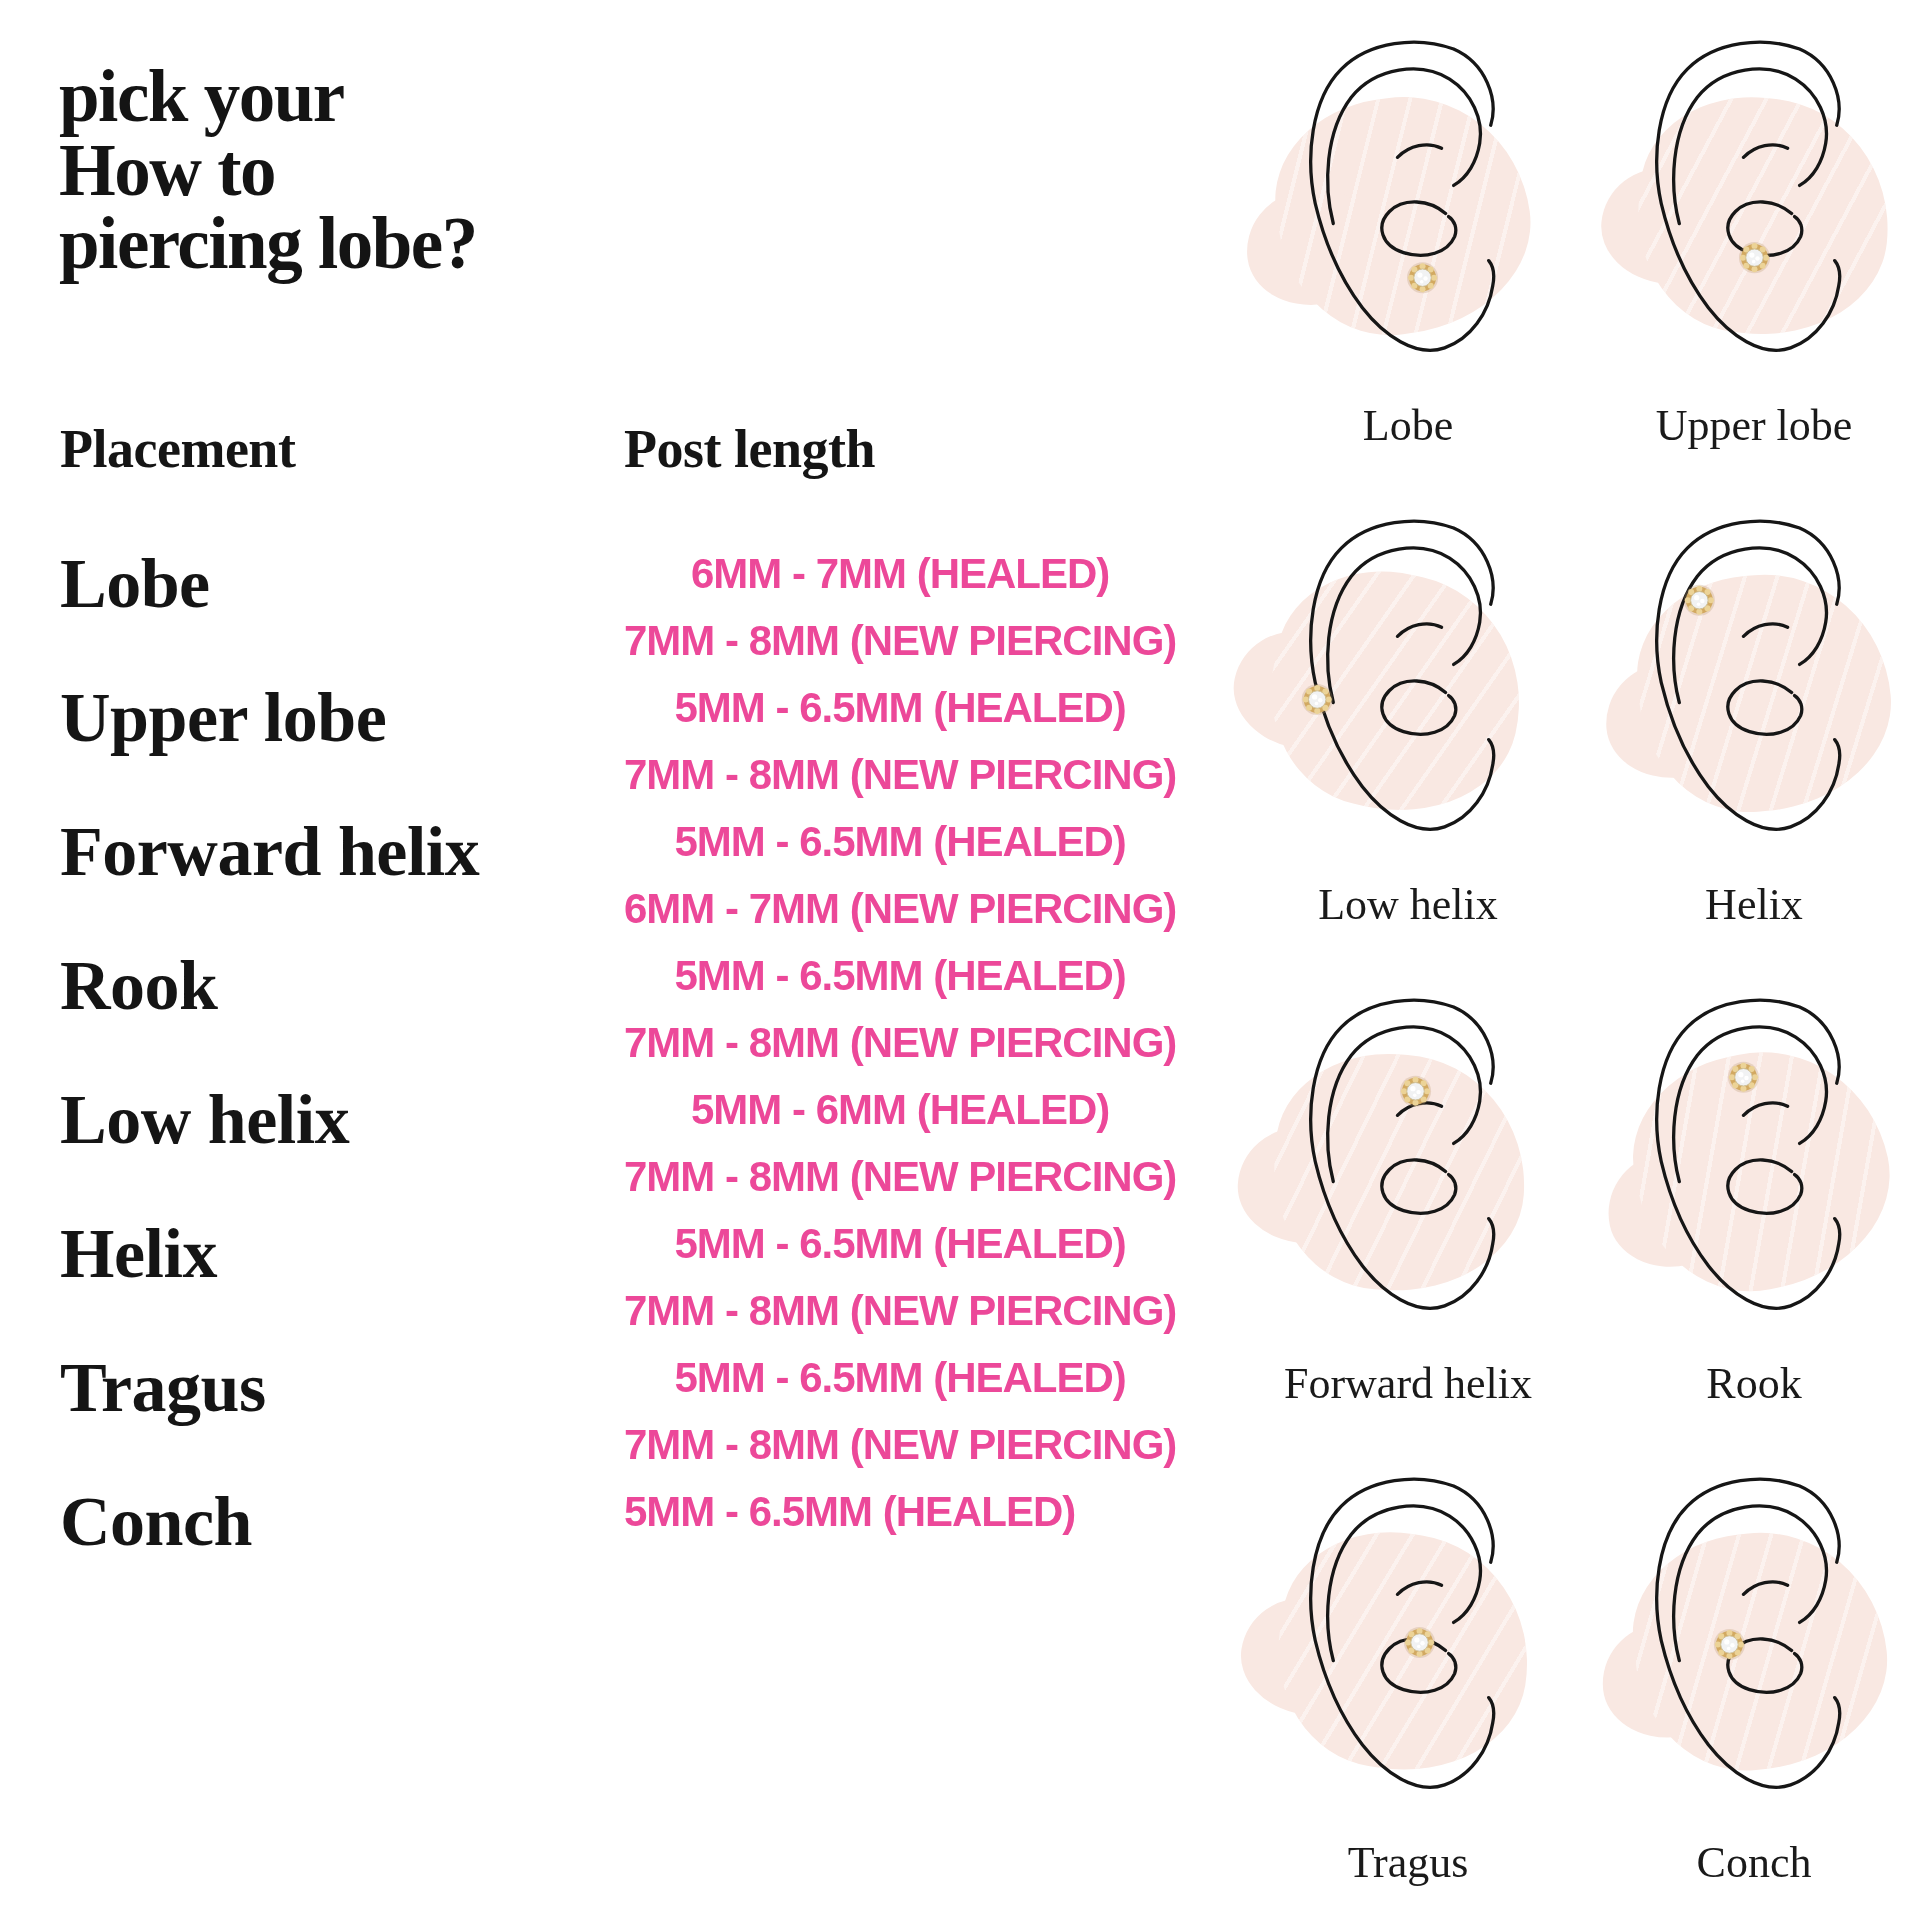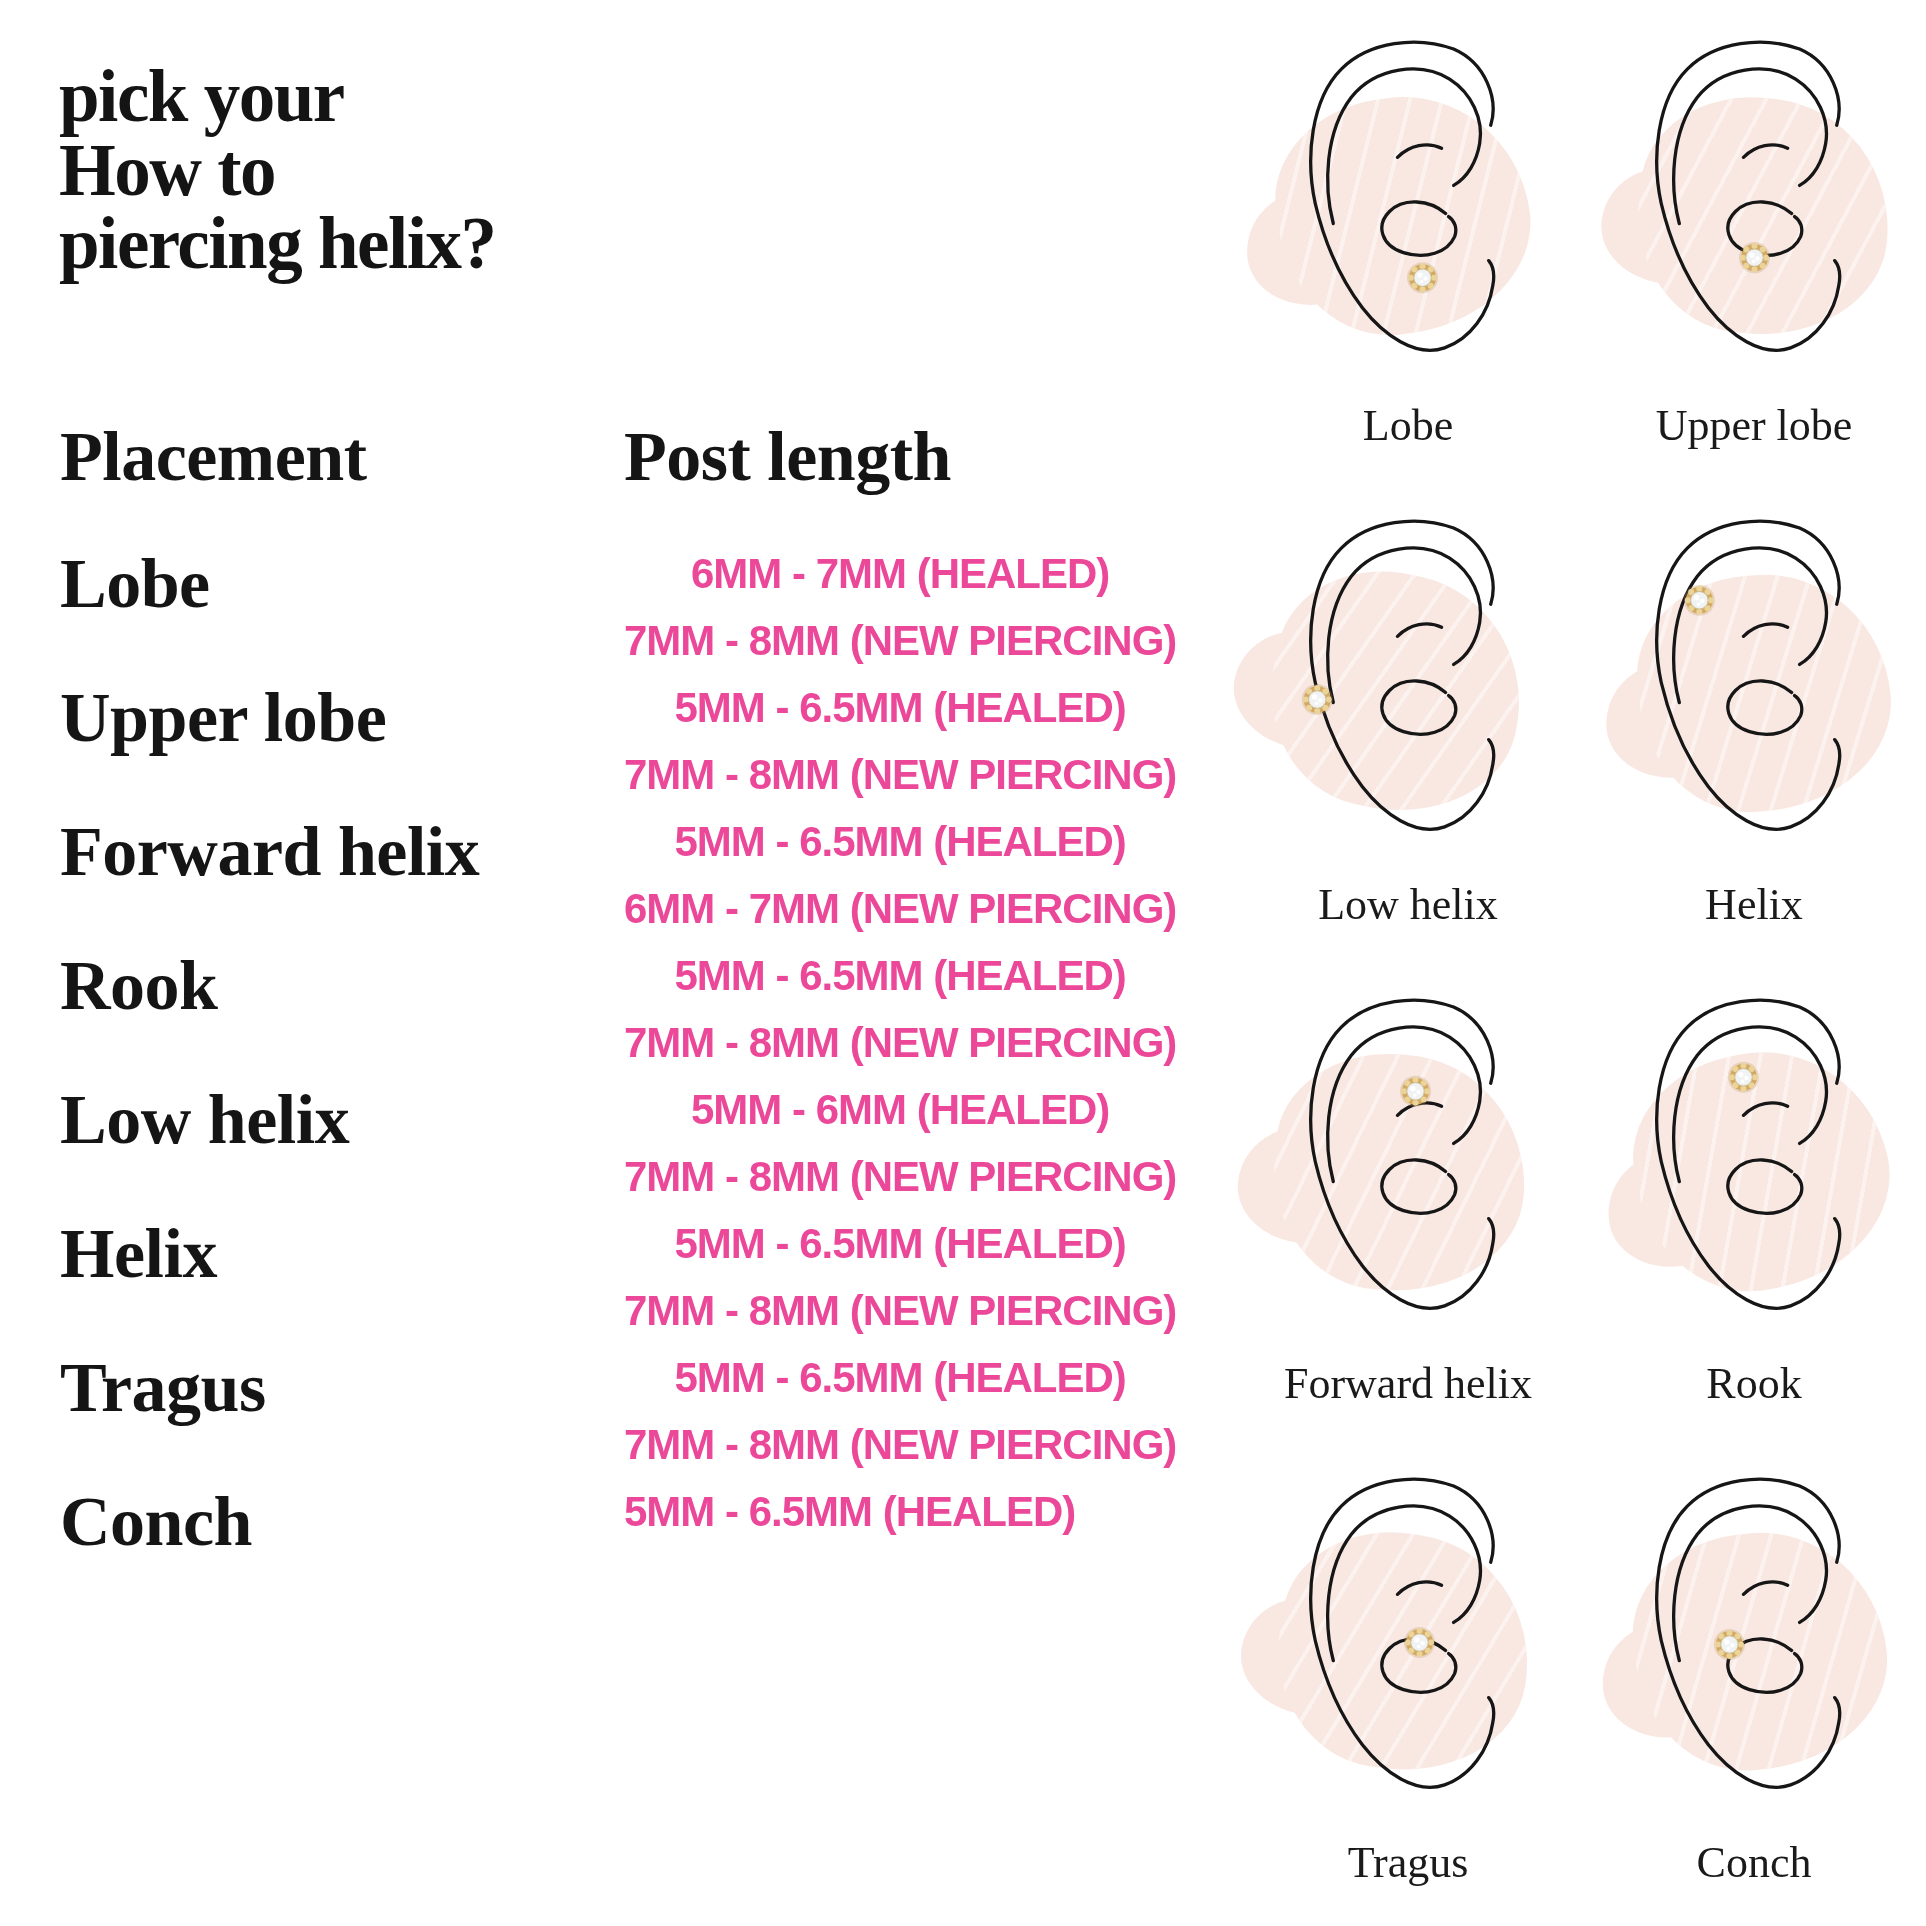--- a/index.html
+++ b/index.html
@@ -13,21 +13,21 @@
   }
   
   .title{
     position:absolute;left:59px;top:60px;
     font-weight:700;font-size:73px;line-height:1.01;
     letter-spacing:-1.5px;color:#141414;
   }
   
   .col-header{
     position:absolute;top:422px;
-    font-weight:700;font-size:70px;line-height:1;
+    font-weight:700;font-size:54px;line-height:1;
     letter-spacing:-0.5px;color:#151515;
   }
   .col-header.placement{left:60px;}
   .col-header.post{left:624px;}
   .t-row{position:absolute;left:0;width:1234px;height:134px;}
   .t-row .placement-label{
     position:absolute;left:60px;top:0;
     font-weight:700;font-size:70px;line-height:1;
     letter-spacing:-0.5px;color:#151515;white-space:nowrap;
   }
@@ -118,21 +118,21 @@
             <circle cx="3" cy="0.8" r="2.2"></circle>
             <circle cx="-0.8" cy="4" r="1.8"></circle>
         </g>
       </g>
     </defs>
   </svg>
 
   <div class="title">
     <div>pick your</div>
     <div>How to</div>
-    <div>piercing helix?</div>
+    <div>piercing lobe?</div>
   </div>
 
   <div class="col-header placement">Placement</div>
   <div class="col-header post">Post length</div>
 
   <div class="t-row" style="top:549px">
     <div class="placement-label">Lobe</div>
     <div class="post-block">
       <div>6MM - 7MM (HEALED)</div>
       <div>7MM - 8MM (NEW PIERCING)</div>

